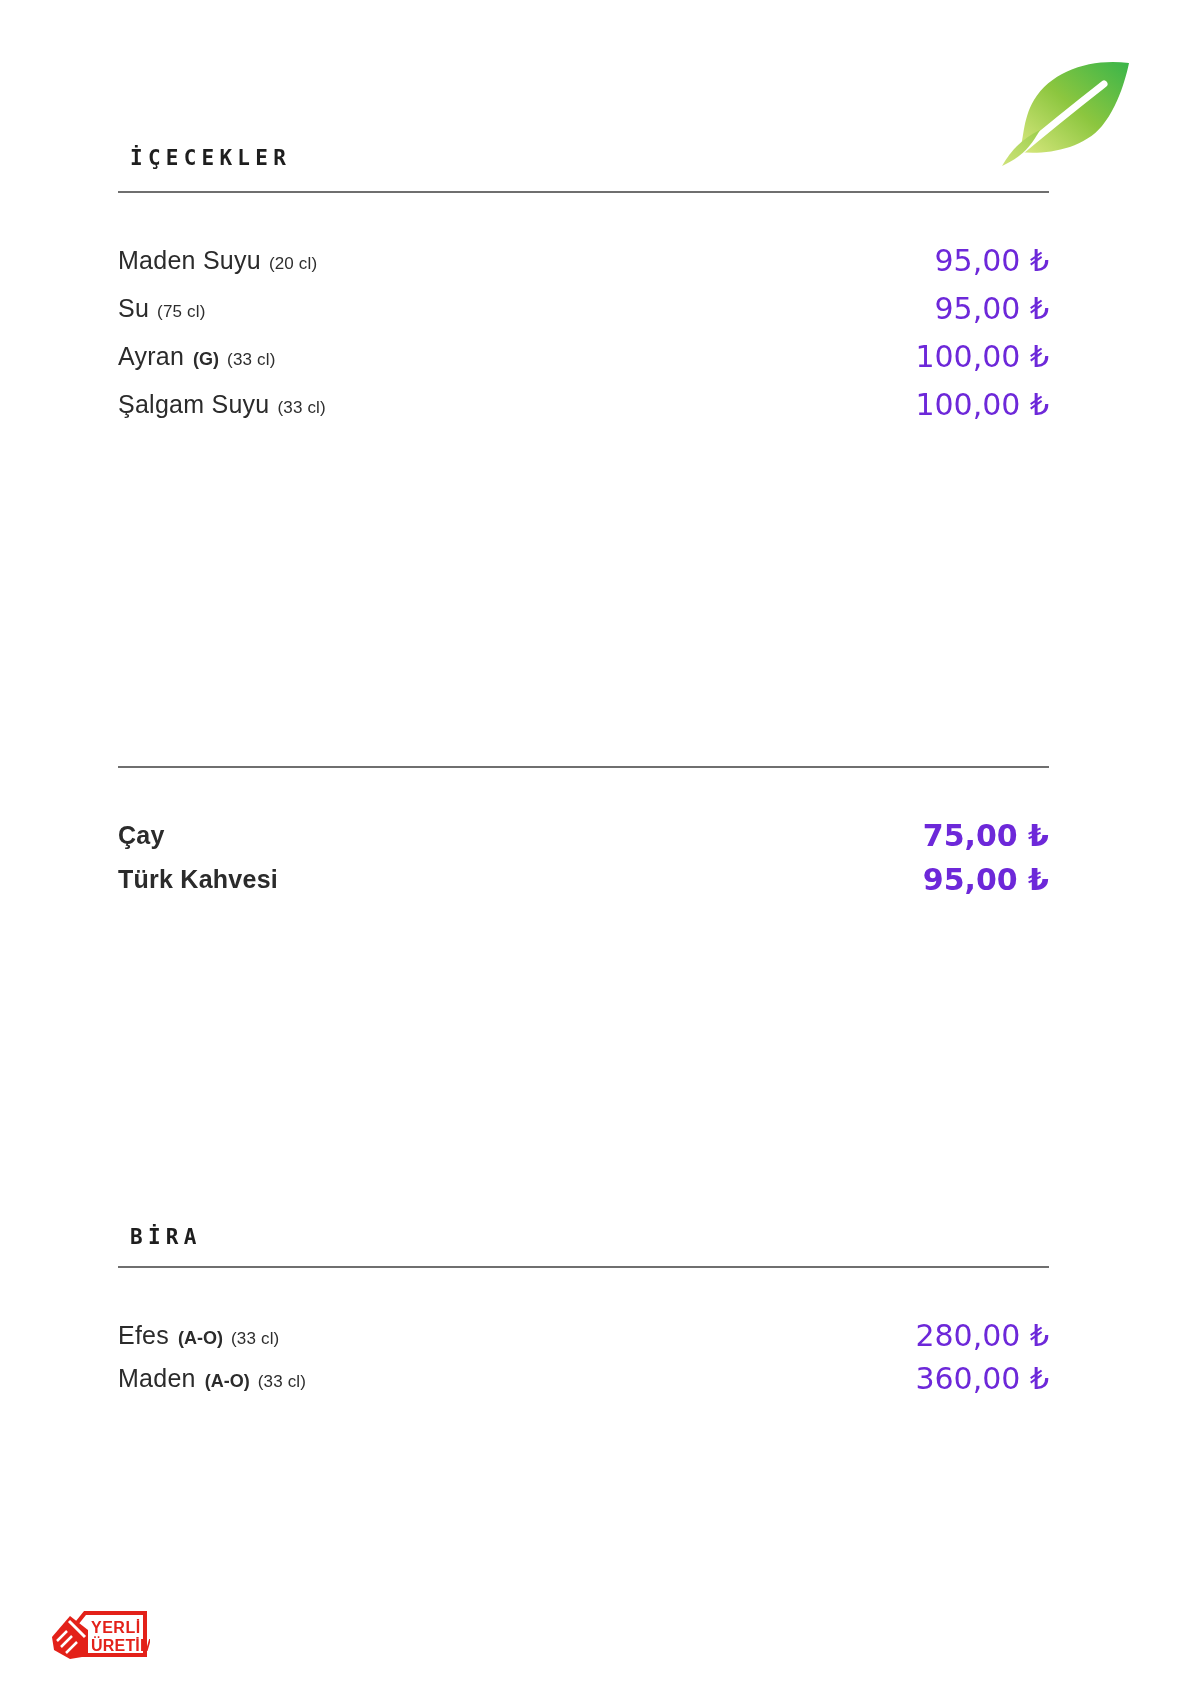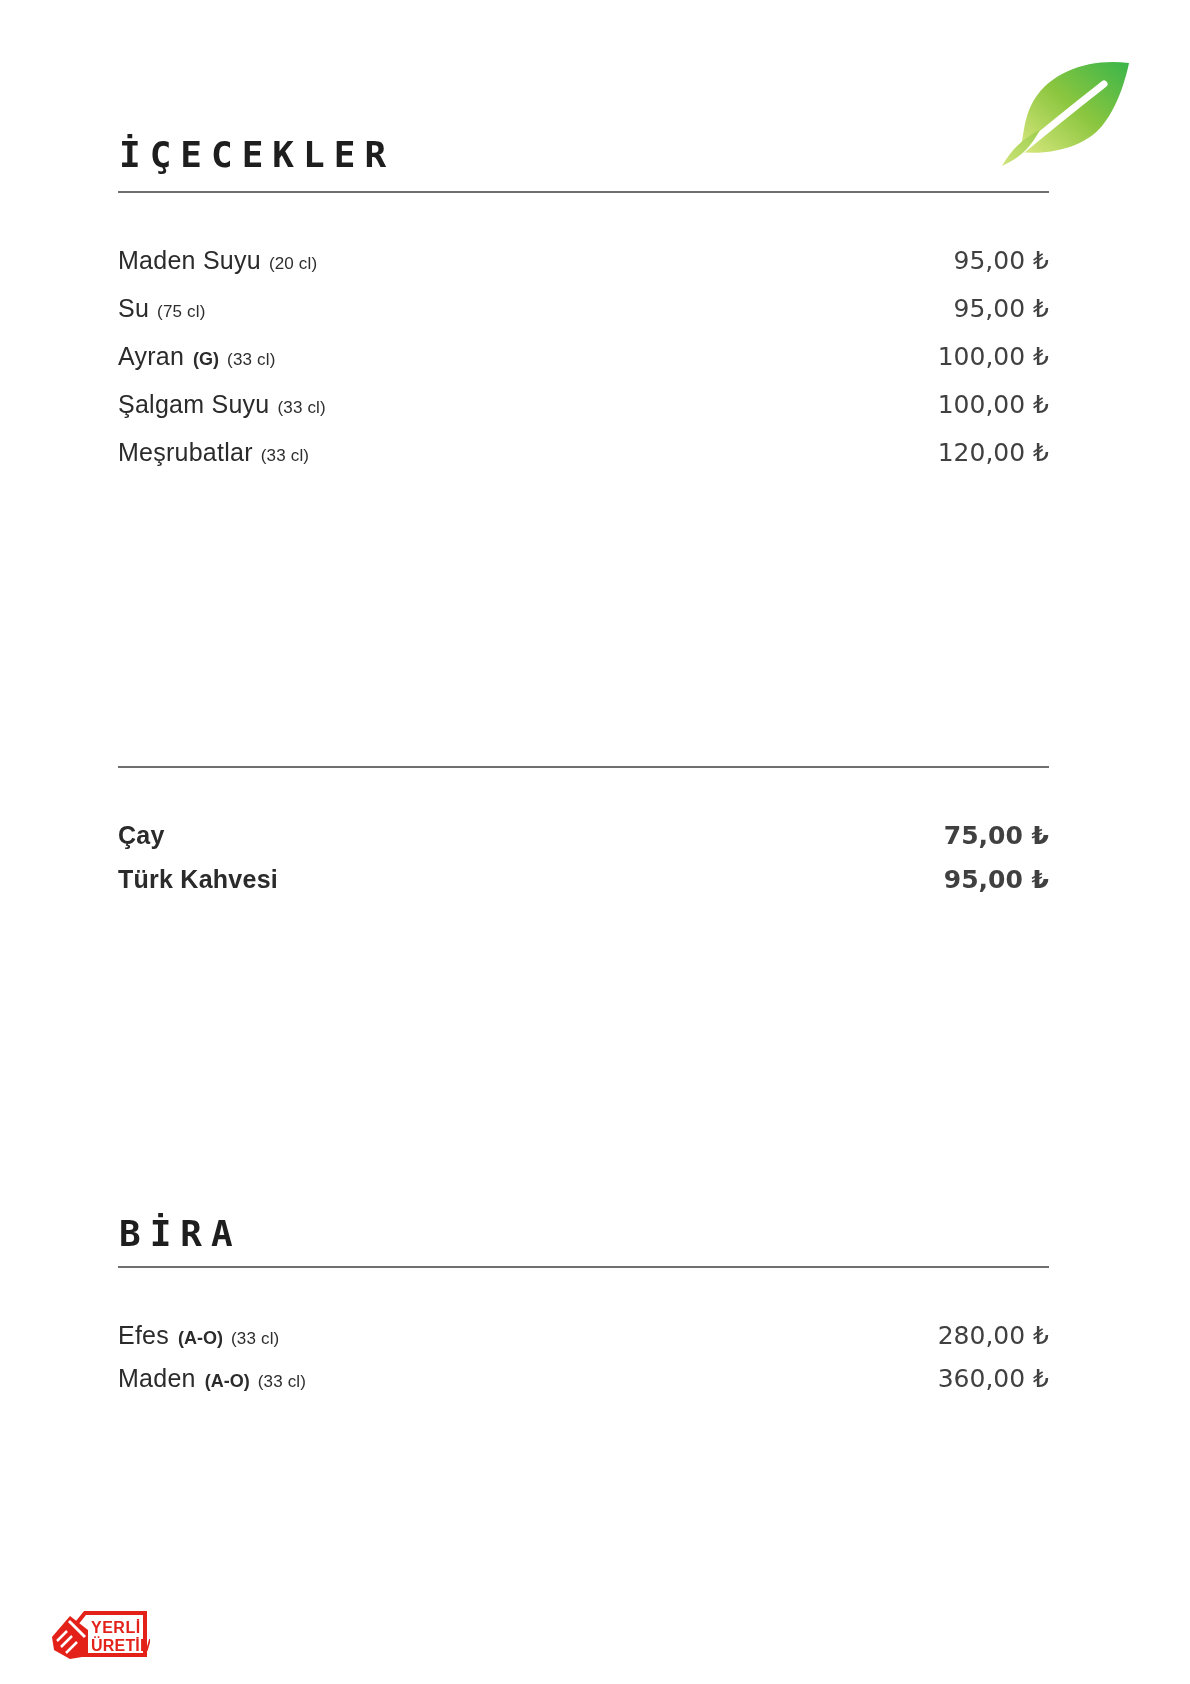--- a/index.html
+++ b/index.html
@@ -8,25 +8,25 @@
     width:1190px;height:1684px;
     background:#ffffff;
     margin:0 auto;
     font-family:"Liberation Sans",sans-serif;
     overflow:hidden;
   }
   .section-title{
     position:absolute;left:118px;
     font-family:"DejaVu Sans Mono",monospace;
     font-weight:bold;
-    font-size:36px;line-height:1;
+    font-size:21px;line-height:1;
     letter-spacing:0.25em;
     color:#1e1e1e;
     white-space:nowrap;
-    margin:1px;
+    margin:12px;
   }
   .rule{
     position:absolute;left:118px;width:931px;height:2px;
     background:#6f6f6f;
   }
   .rows{position:absolute;left:118px;width:931px;}
   .row{
     display:flex;justify-content:space-between;align-items:center;
   }
   .s1 .row{height:48px;}
@@ -37,21 +37,21 @@
   }
   .item-tag{
     font-size:18px;font-weight:bold;color:#2b2b2b;margin-left:9px;
   }
   .item-size{
     font-size:17px;color:#2e2e2e;margin-left:8px;letter-spacing:0.01em;
   }
   .item-tag:empty,.item-size:empty{margin:0;}
   .item-price{
     font-family:"DejaVu Sans","Liberation Sans",sans-serif;
-    font-size:25px;color:#404040;white-space:nowrap;
+    font-size:30px;color:#6d28d9;white-space:nowrap;
   }
   
   .t1-title{top:136px;}  .t1-rule{top:191px;}  .t1-rows{top:236px;}
   .t2-title{top:715px;}  .t2-rule{top:766px;}  .t2-rows{top:813px;}
   .t3-title{top:1215px;} .t3-rule{top:1266px;} .t3-rows{top:1314px;}
   .leaf-logo{position:absolute;left:996px;top:58px;}
   .origin-badge{position:absolute;left:48px;top:1606px;}
 </style>
 </head>
 <body>
@@ -90,24 +90,20 @@
       <span class="item-price">95,00 ₺</span>
     </div>
     <div class="row">
       <span><span class="item-name">Ayran</span><span class="item-tag">(G)</span><span class="item-size">(33 cl)</span></span>
       <span class="item-price">100,00 ₺</span>
     </div>
     <div class="row">
       <span><span class="item-name">Şalgam Suyu</span><span class="item-tag"></span><span class="item-size">(33 cl)</span></span>
       <span class="item-price">100,00 ₺</span>
     </div>
-    <div class="row">
-      <span><span class="item-name">Meşrubatlar</span><span class="item-tag"></span><span class="item-size">(33 cl)</span></span>
-      <span class="item-price">120,00 ₺</span>
-    </div>
   </div>
 
   <div class="rule t2-rule"></div>
   <div class="rows s2 t2-rows">
     <div class="row">
       <span><span class="item-name">Çay</span><span class="item-tag"></span><span class="item-size"></span></span>
       <span class="item-price">75,00 ₺</span>
     </div>
     <div class="row">
       <span><span class="item-name">Türk Kahvesi</span><span class="item-tag"></span><span class="item-size"></span></span>

